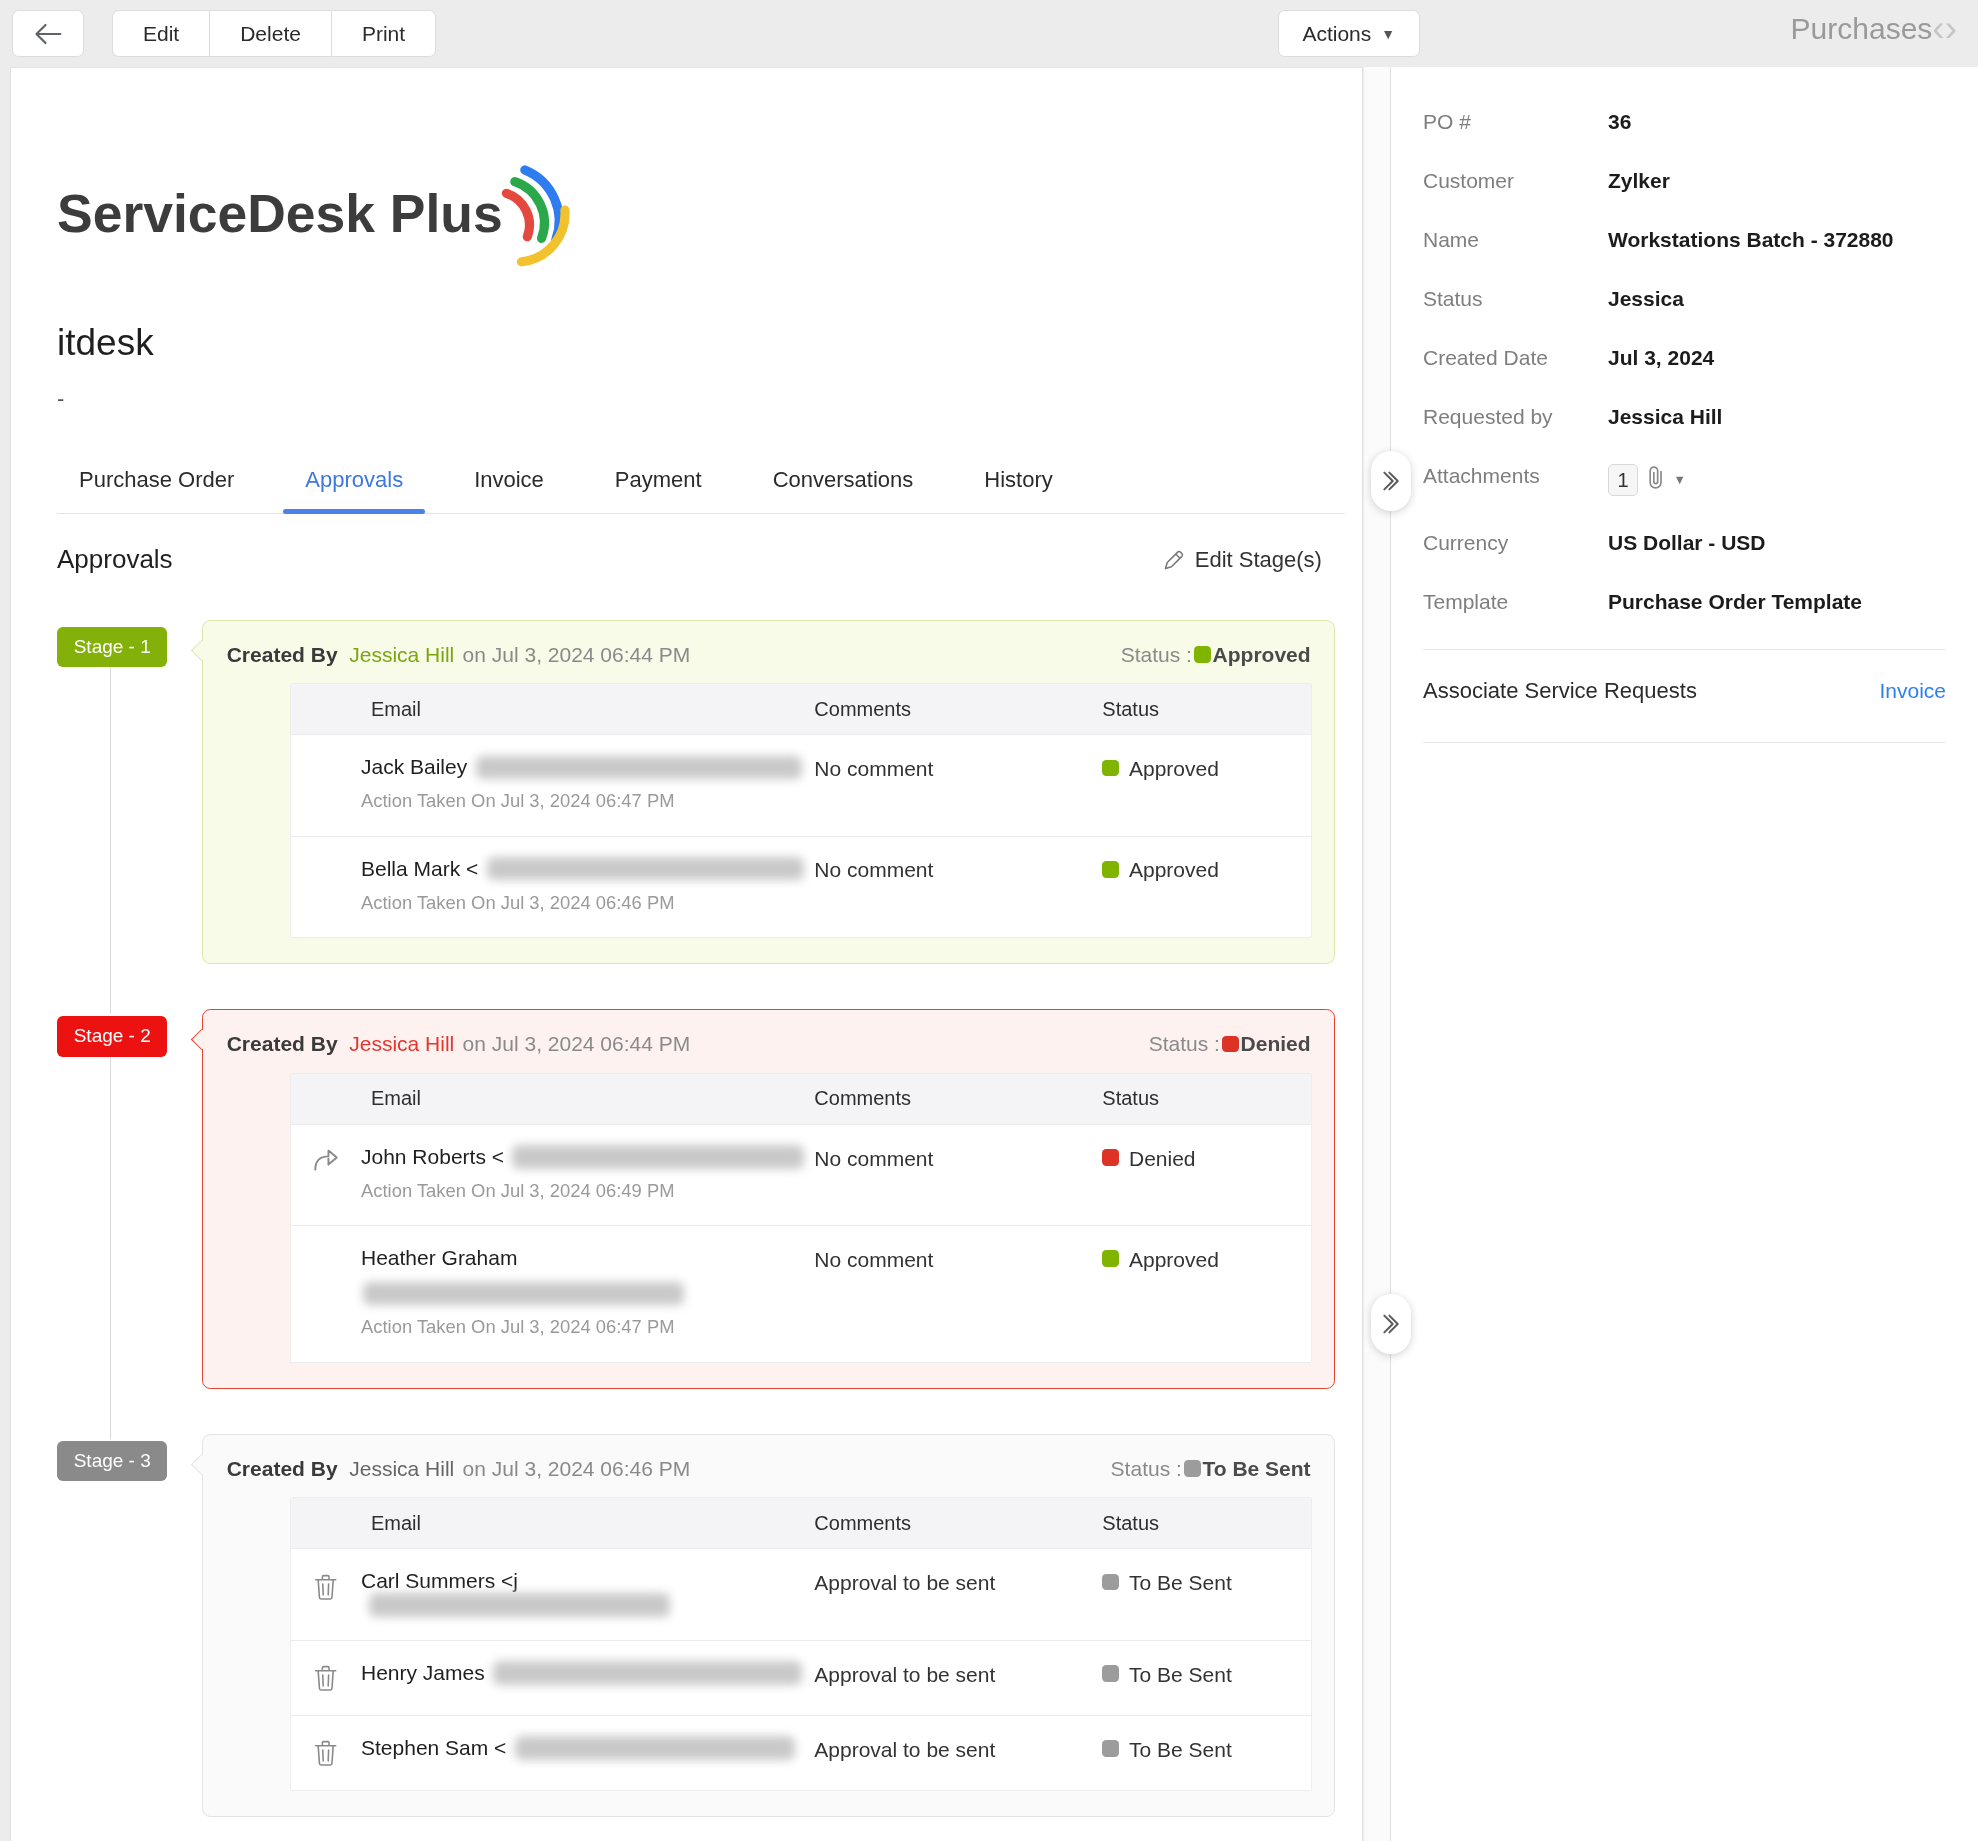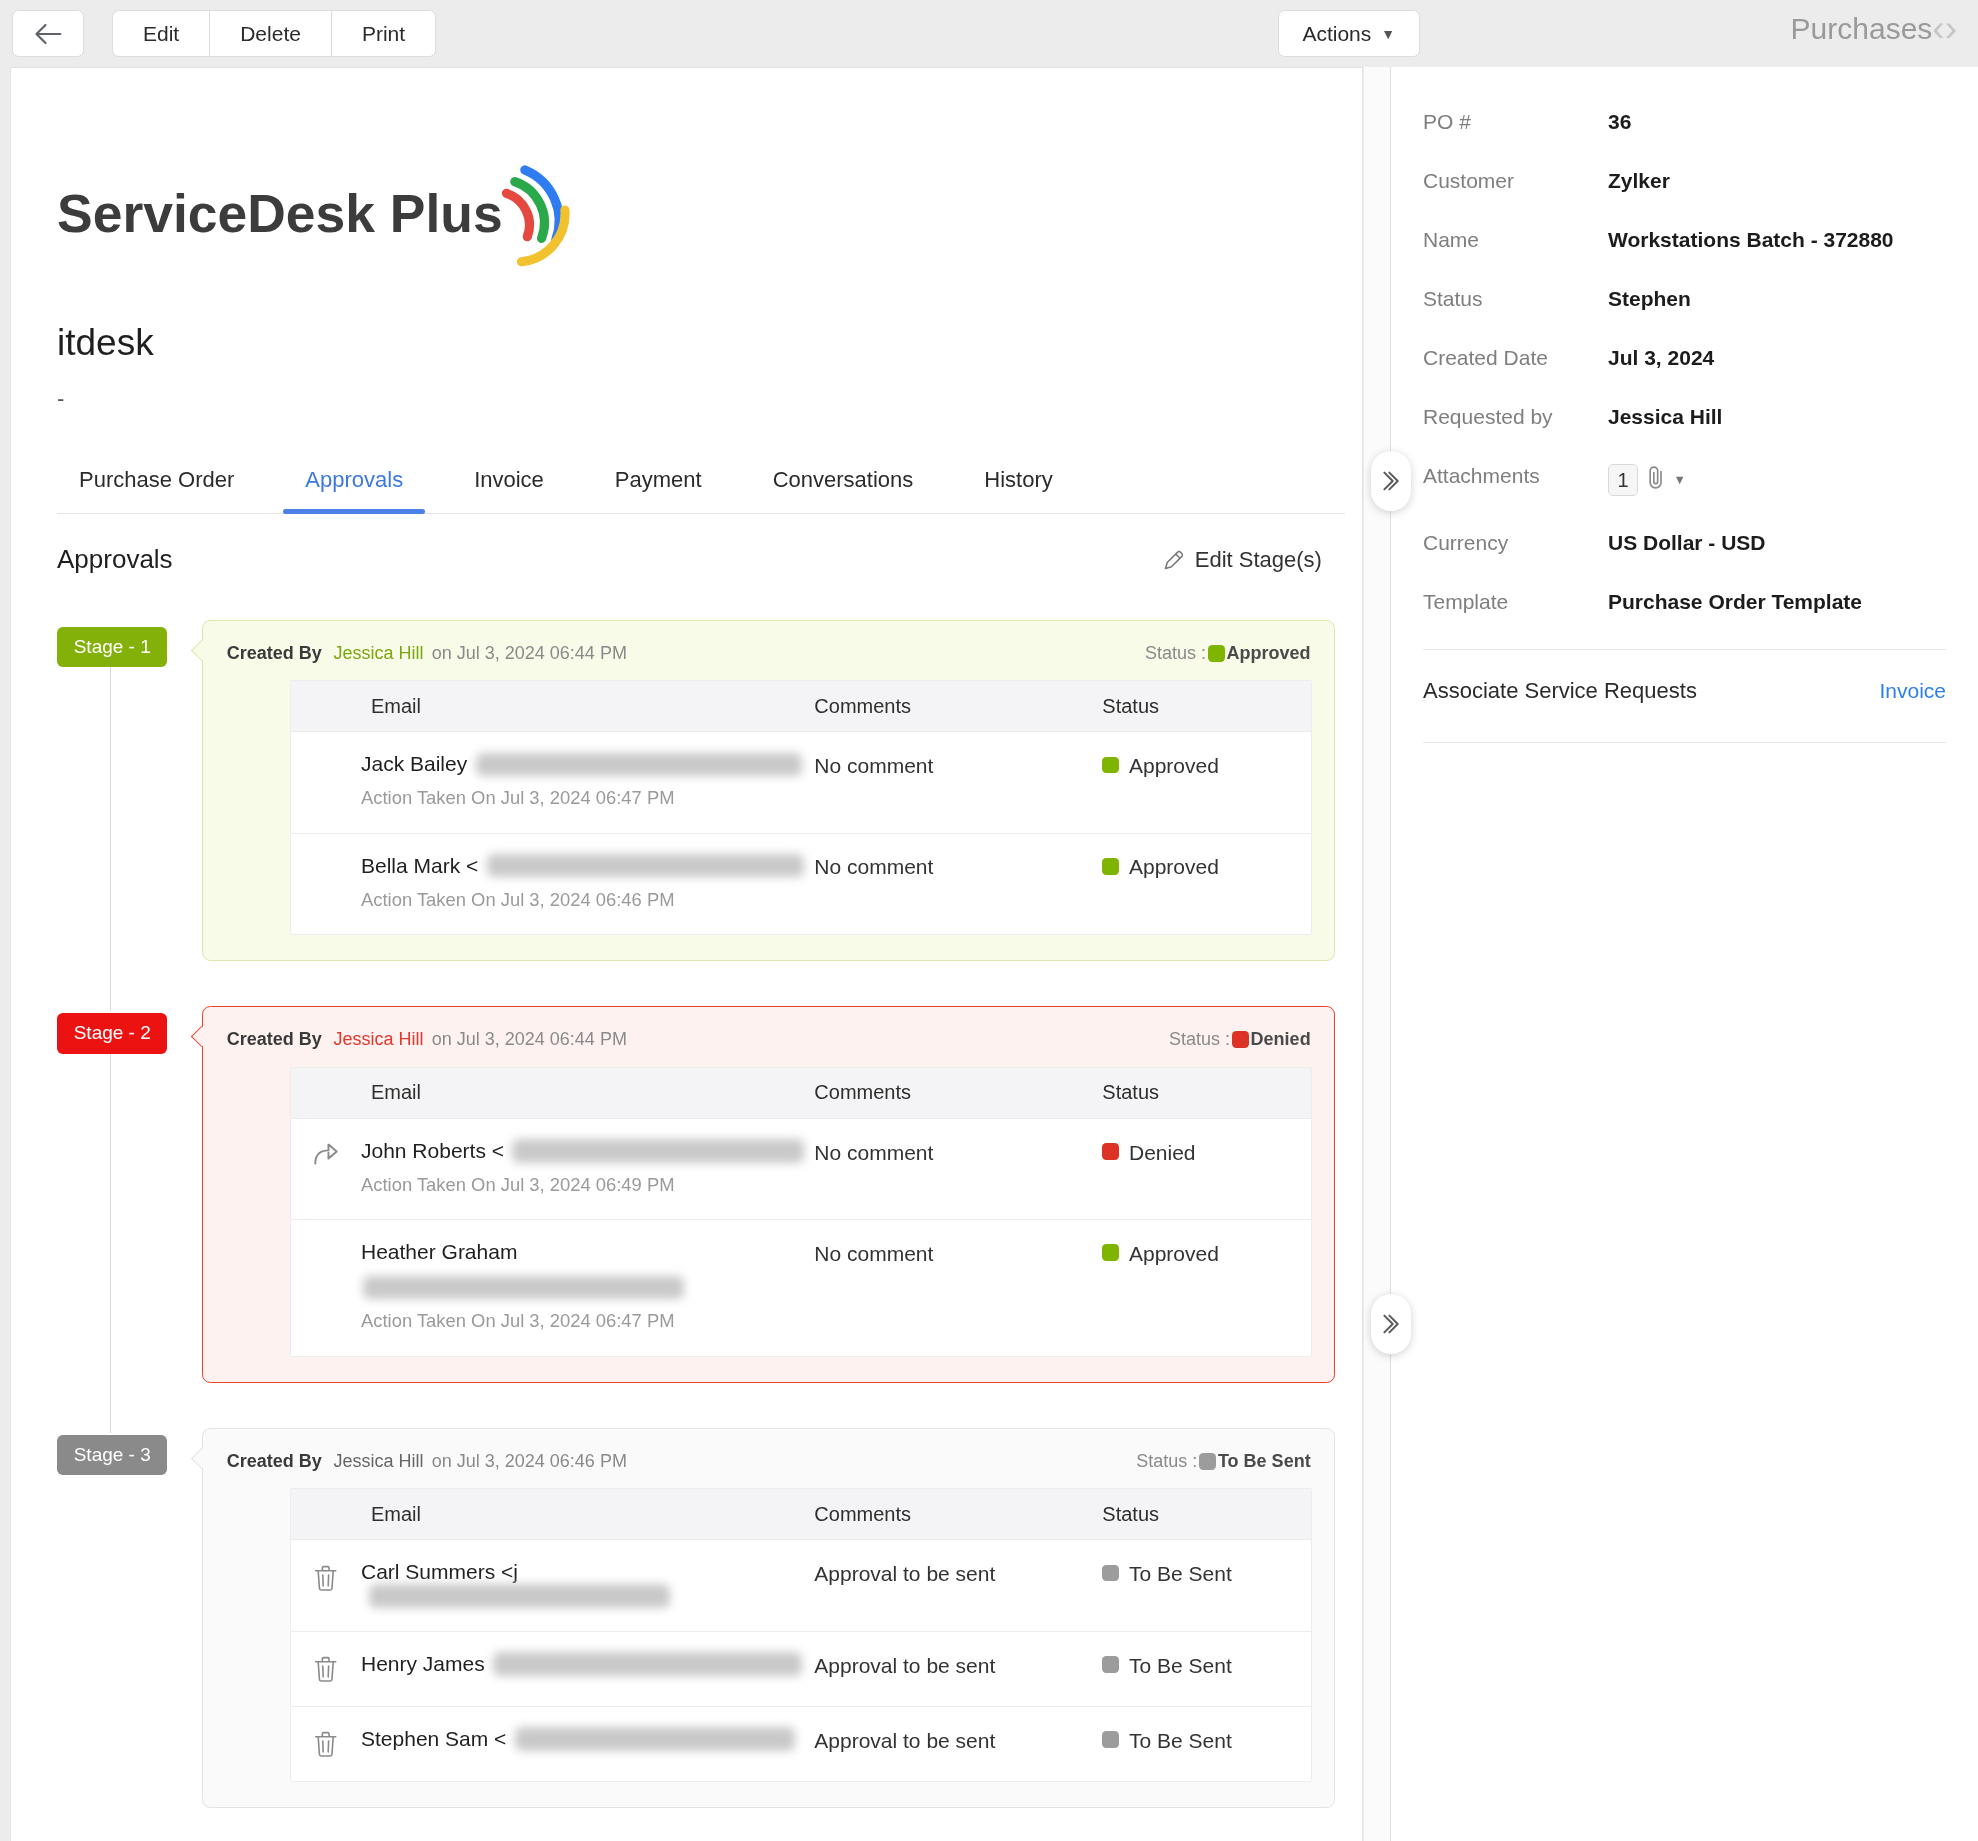--- a/index.html
+++ b/index.html
@@ -63,21 +63,21 @@
 
   .stage-box { flex:1; margin-right:10px; border-radius:8.3px; position:relative; padding:16.7px 22px 22px; }
   .stage-box.approved { background:#F8FBE8; border:0.8px solid #DCE7AE; }
   .stage-box.denied   { background:#FEF2F1; border:1.7px solid #E8432E; }
   .stage-box.tobesent { background:#FAFAFA; border:0.8px solid #E3E3E3; }
   .notch { position:absolute; left:-9.2px; top:22px; width:15px; height:15px; transform:rotate(45deg); }
   .stage-box.approved .notch { background:#F8FBE8; border-left:0.8px solid #DCE7AE; border-bottom:0.8px solid #DCE7AE; }
   .stage-box.denied   .notch { background:#FEF2F1; border-left:1.7px solid #E8432E; border-bottom:1.7px solid #E8432E; }
   .stage-box.tobesent .notch { background:#FAFAFA; border-left:0.8px solid #E3E3E3; border-bottom:0.8px solid #E3E3E3; }
 
-  .stage-head { display:flex; align-items:center; font-size:18px; padding:5px 1.7px 15px; }
+  .stage-head { display:flex; align-items:center; font-size:21px; padding:5px 1.7px 15px; }
   .created-by { font-weight:700; color:#3A3A3A; margin-right:11.7px; }
   .creator { margin-right:8.3px; cursor:pointer; }
   .creator.approved { color:#7CA60F; } .creator.denied { color:#E3362C; } .creator.tobesent { color:#666; }
   .created-on { color:#8A8A8A; }
   .stage-status { margin-left:auto; display:flex; align-items:center; gap:2px; }
   .stage-status .lbl { color:#8A8A8A; }
   .stage-status .word { font-weight:700; color:#4A4A4A; }
 
   .sq { width:16.7px; height:16.7px; border-radius:4.2px; display:inline-block; flex:0 0 16.7px; }
   .sq.approved { background:#7FB401; } .sq.denied { background:#DD3226; } .sq.tobesent { background:#9C9C9C; }
@@ -412,21 +412,21 @@
           <div class="field-row">
             <span class="field-label">Customer</span>
             <span class="field-value">Zylker</span>
           </div>
           <div class="field-row">
             <span class="field-label">Name</span>
             <span class="field-value">Workstations Batch - 372880</span>
           </div>
           <div class="field-row">
             <span class="field-label">Status</span>
-            <span class="field-value">Stephen</span>
+            <span class="field-value">Jessica</span>
           </div>
           <div class="field-row">
             <span class="field-label">Created Date</span>
             <span class="field-value">Jul 3, 2024</span>
           </div>
           <div class="field-row">
             <span class="field-label">Requested by</span>
             <span class="field-value">Jessica Hill</span>
           </div>
           <div class="field-row">

